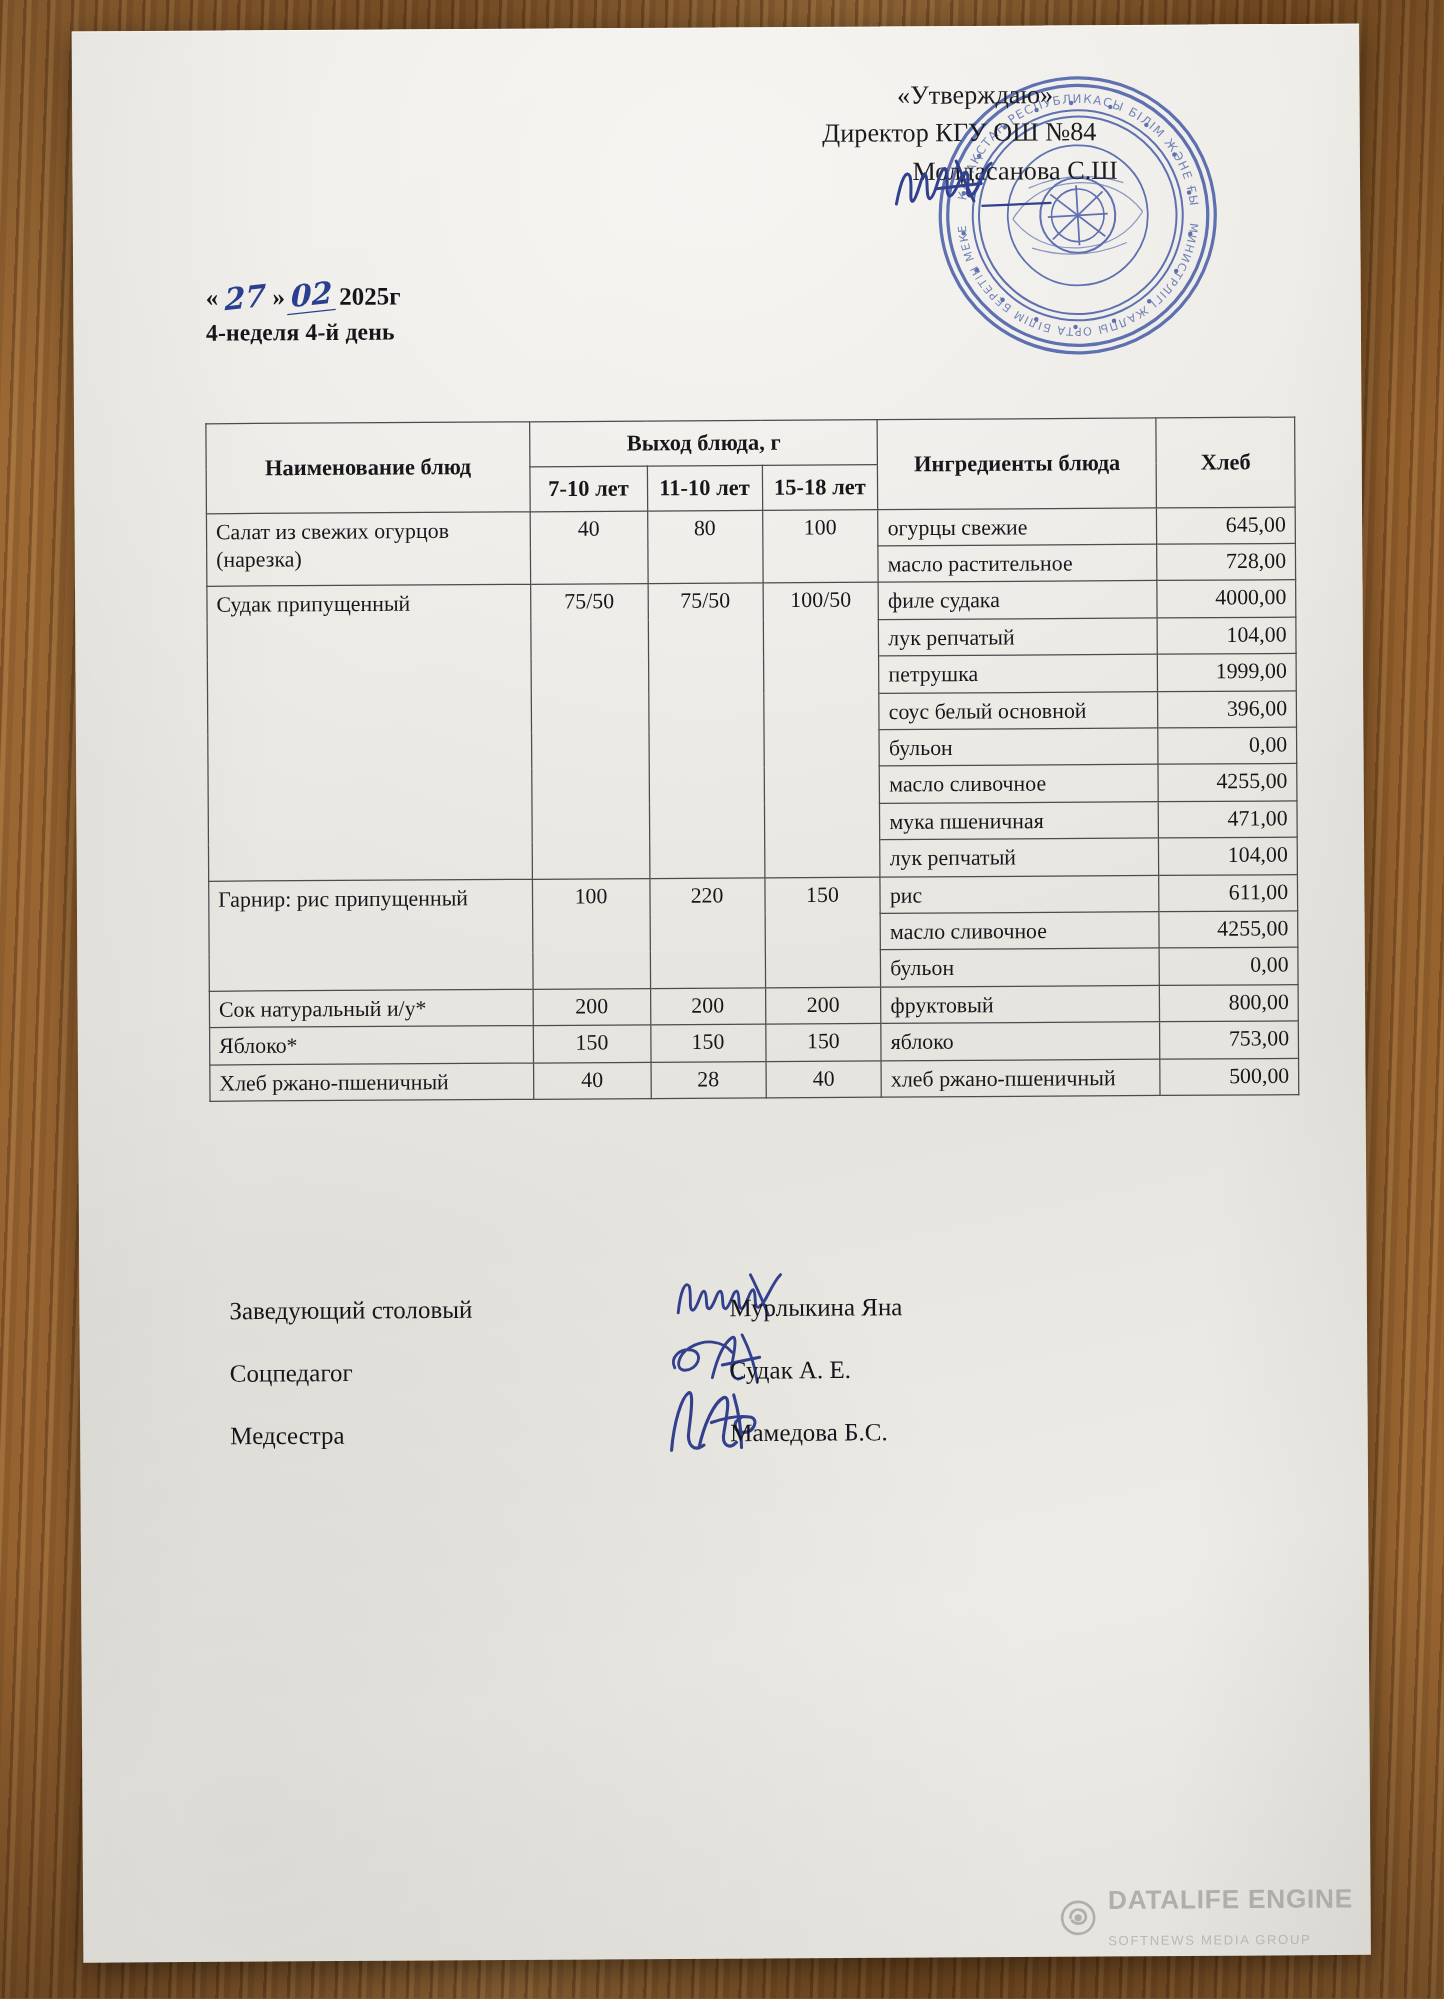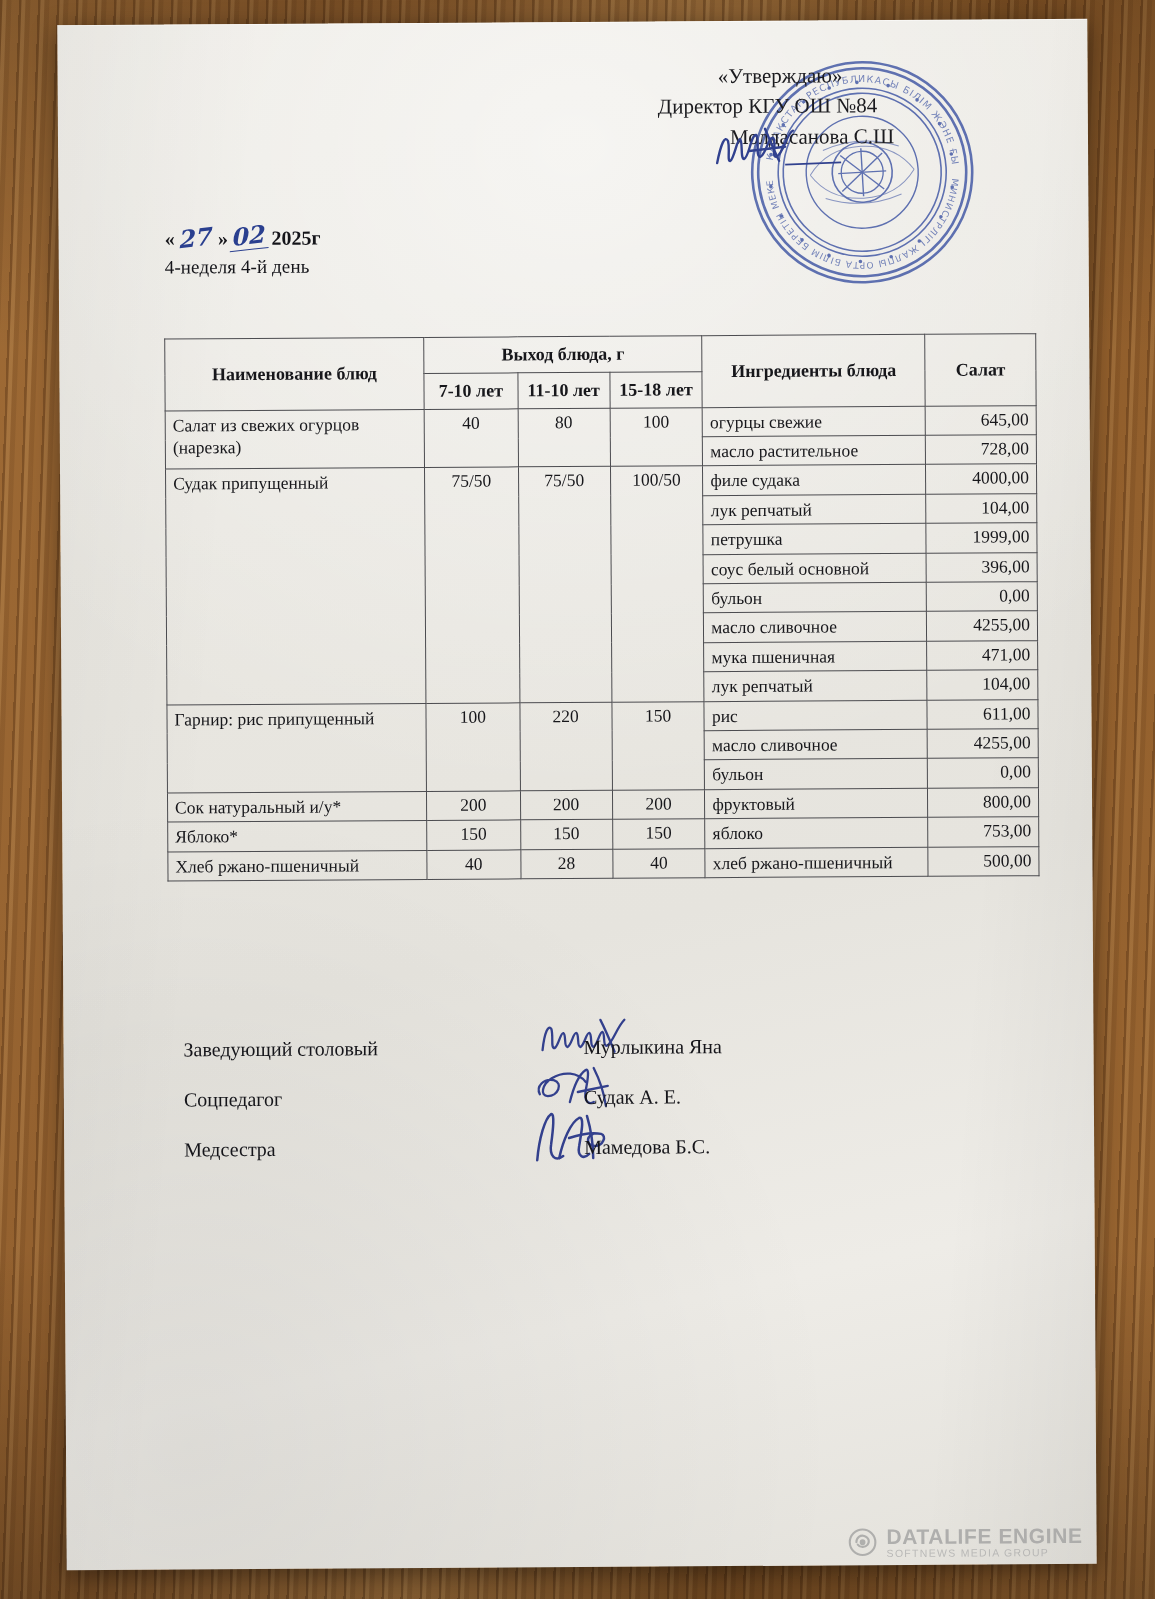--- a/index.html
+++ b/index.html
@@ -75,21 +75,21 @@
   .date-line{display:flex;align-items:flex-end;gap:2px;font-weight:bold;}
   .quote{font-weight:bold;}
   .hand{
     font-family:"DejaVu Serif", serif;
     font-style:italic;font-weight:bold;
     color:#2a3f8f;font-size:24px;line-height:1;
     transform:rotate(-6deg) skewX(-6deg);
     display:inline-block;padding:0 3px;
   }
   .hand.underline{border-bottom:1.6px solid #2a3f8f;padding-bottom:1px;}
-  #weekday{font-weight:normal;font-size:19px;margin-top:6px;letter-spacing:.1px;}
+  #weekday{font-weight:bold;font-size:19px;margin-top:6px;letter-spacing:.1px;}
 
   
   #menu-table{
     position:absolute;left:105px;top:314px;width:872px;
     border-collapse:collapse;
     font-size:17.5px;color:#17171b;
     background:rgba(255,255,255,0.0);
     z-index:5;
   }
   #menu-table td,#menu-table th{
@@ -133,21 +133,21 @@
 
   
   #watermark{
     position:absolute;right:14px;bottom:6px;z-index:8;
     display:flex;align-items:center;gap:9px;
     opacity:.72;
   }
   #wm-logo{width:30px;height:30px;flex:none;}
   .wm-text{line-height:1.02;font-family:"Liberation Sans", sans-serif;}
   .wm-t1{font-size:21px;font-weight:bold;color:#9b9b9b;letter-spacing:.6px;}
-  .wm-t2{font-size:10.5px;color:#a9a9a9;letter-spacing:1.3px;margin-top:1px;}
+  .wm-t2{font-size:10.5px;color:#a9a9a9;letter-spacing:1.3px;margin-top:17px;}
 </style>
 </head>
 <body>
 
 <div id="desk"></div>
 
 <div id="paper">
   <div class="sheet-inner">
 
     <div id="approval">
@@ -236,21 +236,21 @@
       </div>
       <div id="weekday">4-неделя 4-й день</div>
     </div>
 
     <table id="menu-table">
       <thead>
         <tr>
           <th class="h-name" rowspan="2">Наименование блюд</th>
           <th colspan="3">Выход блюда, г</th>
           <th class="h-ing" rowspan="2">Ингредиенты блюда</th>
-          <th class="h-price" rowspan="2">Салат</th>
+          <th class="h-price" rowspan="2">Хлеб</th>
         </tr>
         <tr>
           <th class="h-a1 small-age">7-10 лет</th>
           <th class="h-a2 small-age">11-10 лет</th>
           <th class="h-a3 small-age">15-18 лет</th>
         </tr>
       </thead>
       <tbody id="menu-body">
           <tr>
             <td class="c-name" rowspan="2">Салат из свежих огурцов (нарезка)</td>

